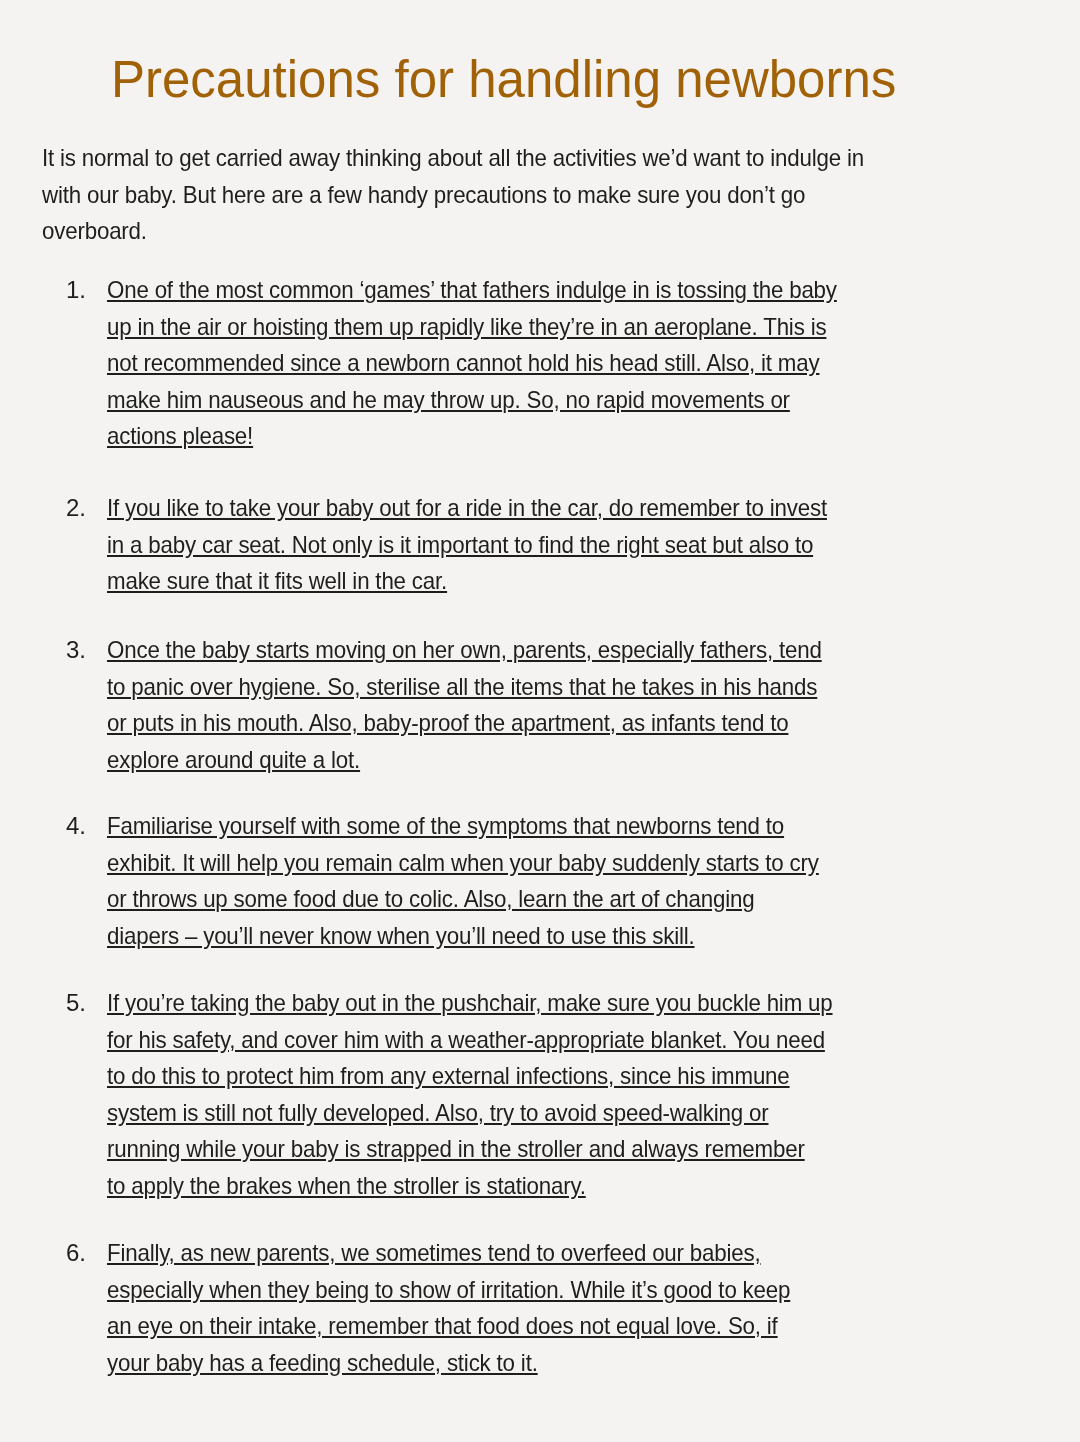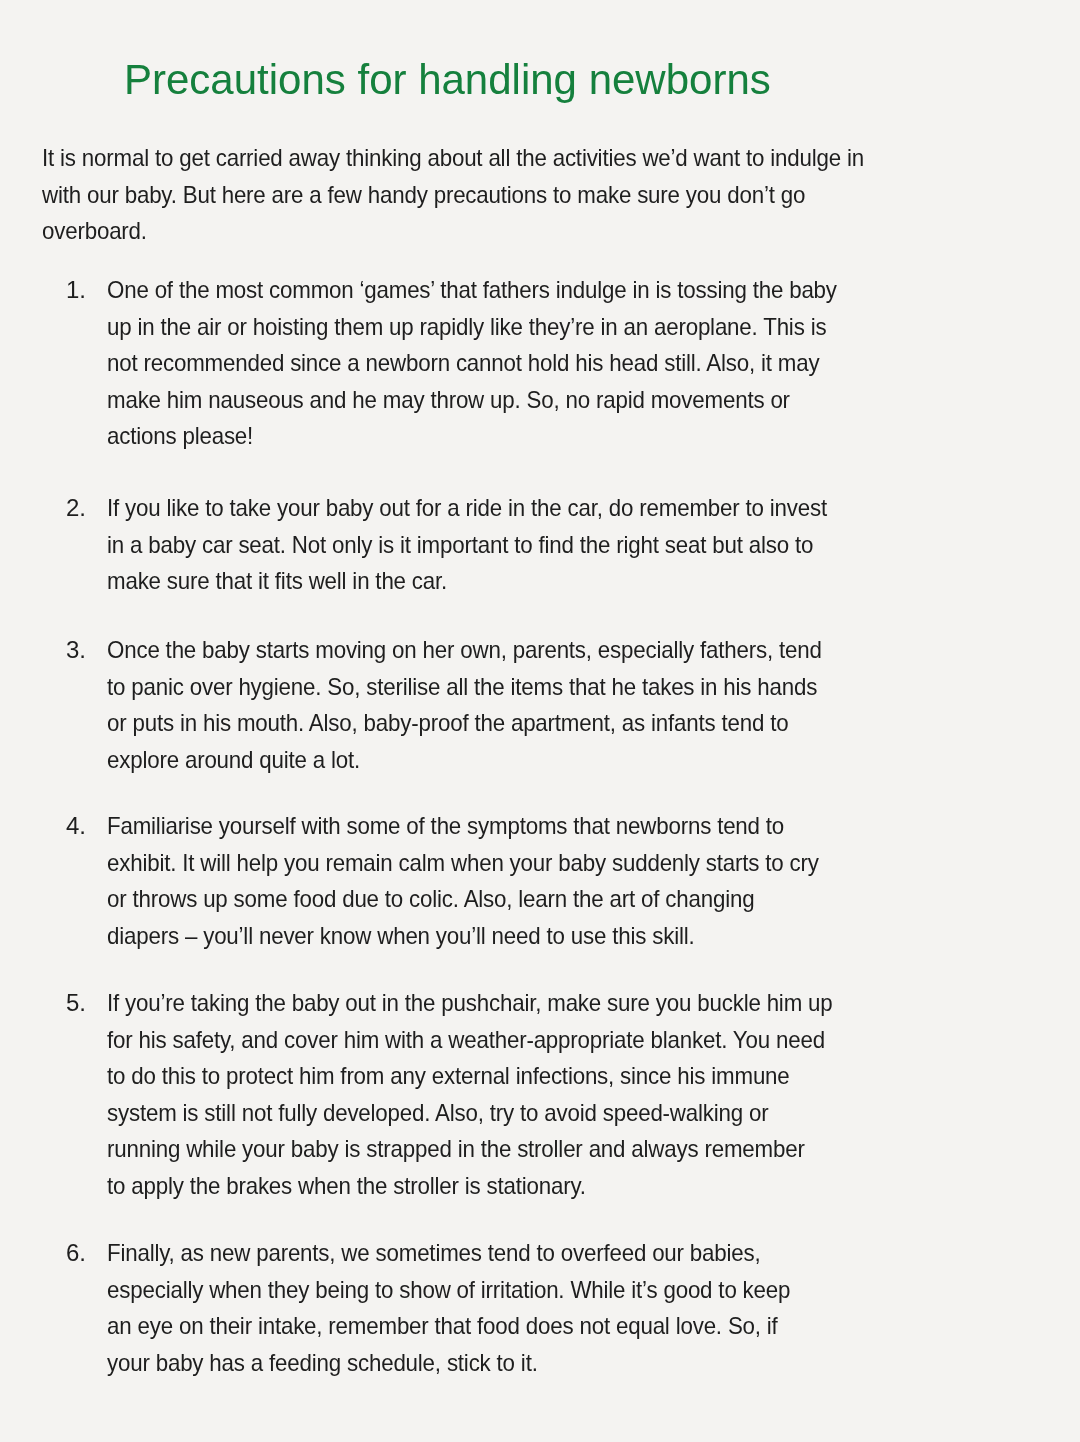--- a/index.html
+++ b/index.html
@@ -10,28 +10,28 @@
     body {
       width: 1080px;
       height: 1442px;
       position: relative;
       overflow: hidden;
       font-family: "Liberation Sans", sans-serif;
       color: #1e1e1e;
     }
     .title {
       position: absolute;
-      left: 124px;
+      left: 111px;
       top: 50px;
       margin: 0;
       font-family: "Liberation Sans", sans-serif;
       font-weight: normal;
-      font-size: 42px;
+      font-size: 51px;
       line-height: 60px;
-      color: #15803d;
+      color: #a16207;
       white-space: nowrap;
     }
     .intro {
       position: absolute;
       left: 26px;
       top: 124px;
       width: 1050px;
       margin: 16px;
     }
     .line {
@@ -60,20 +60,21 @@
       left: 0;
       top: 0;
       font-size: 24px;
       line-height: 36.5px;
     }
     .item-body {
       position: absolute;
       left: 41px;
       top: 0;
       width: 940px;
+      text-decoration: underline;
     }
     .cond { transform: scaleX(0.93); }
   </style>
 </head>
 <body>
 
 <h1 class="title">Precautions for handling newborns</h1>
 
 <div class="intro">
   <span class="line cond">It is normal to get carried away thinking about all the activities we’d want to indulge in</span>

